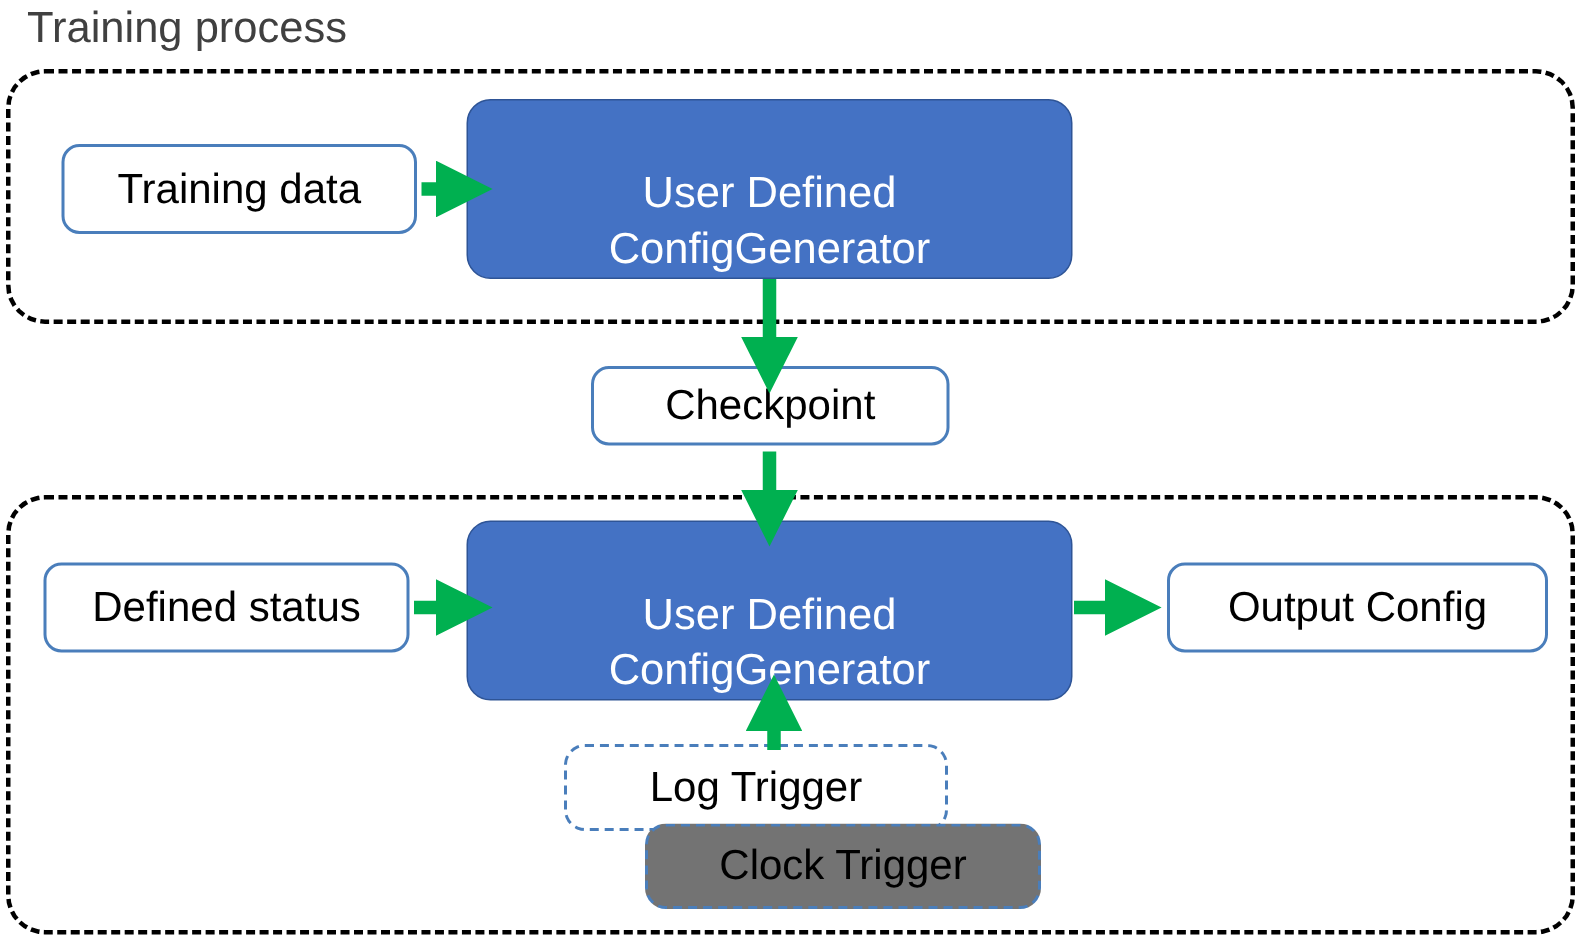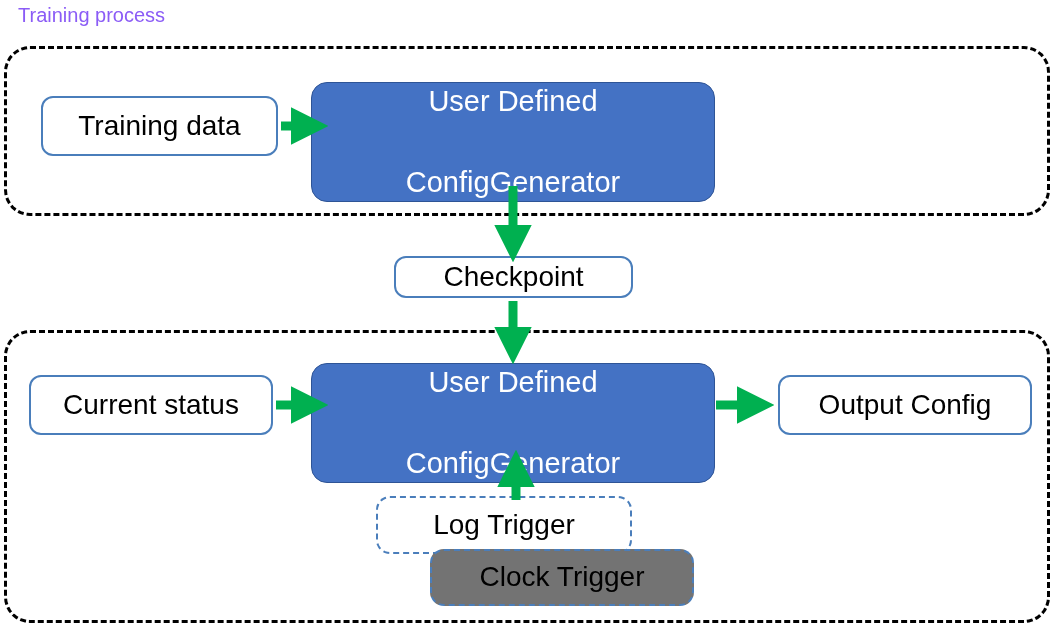--- a/index.html
+++ b/index.html
@@ -15,23 +15,23 @@
     position: relative;
     width: 1057px;
     height: 631px;
     background: #ffffff;
     overflow: hidden;
   }
 
   
   .section-caption {
     position: absolute;
-    font-size: 20px;
+    font-size: 29px;
     line-height: 1;
-    color: #8b5cf6;
+    color: #404040;
     white-space: nowrap;
     font-family: "Liberation Sans", sans-serif;
   }
   #caption-training { left: 18px; top: 5px; }
   #caption-inference { left: 18px; top: 284px; }
 
   
   .process-container {
     position: absolute;
     border: 3px dashed #000000;
@@ -53,42 +53,41 @@
     align-items: center;
     justify-content: center;
     color: #000000;
     font-size: 28px;
     line-height: 1.1;
     white-space: nowrap;
     font-family: "Liberation Sans", sans-serif;
   }
 
   #node-training-data   { left: 41px;  top: 96px;  width: 237px; height: 60px; }
-  #node-checkpoint      { left: 394px; top: 256px; width: 239px; height: 42px; }
+  #node-checkpoint      { left: 394px; top: 244px; width: 239px; height: 53px; }
   #node-current-status  { left: 29px;  top: 375px; width: 244px; height: 60px; }
   #node-output-config   { left: 778px; top: 375px; width: 254px; height: 60px; }
 
   
   .node-filled {
     position: absolute;
     box-sizing: border-box;
     background: #4472C4;
     border: 1px solid #2E5496;
     border-radius: 16px;
     display: flex;
     flex-direction: column;
     align-items: center;
-    justify-content: space-between;
+    justify-content: flex-end;
     color: #ffffff;
     font-size: 29px;
     line-height: 1.28;
     white-space: nowrap;
     text-align: center;
     font-family: "Liberation Sans", sans-serif;
-    margin-top: 16px;
   }
   #node-generator-training  { left: 311px; top: 66px;  width: 404px; height: 120px; }
   #node-generator-inference { left: 311px; top: 347px; width: 404px; height: 120px; }
 
   
   .node-trigger {
     position: absolute;
     box-sizing: border-box;
     background: #737373;
     border: 2px dashed #4A7EBB;
@@ -129,21 +128,21 @@
 
   <div class="node-plain" id="node-training-data">Training data</div>
 
   <div class="node-filled" id="node-generator-training">
     <span>User Defined</span>
     <span>ConfigGenerator</span>
   </div>
 
   <div class="node-plain" id="node-checkpoint">Checkpoint</div>
 
-  <div class="node-plain" id="node-current-status">Current status</div>
+  <div class="node-plain" id="node-current-status">Defined status</div>
 
   <div class="node-filled" id="node-generator-inference">
     <span>User Defined</span>
     <span>ConfigGenerator</span>
   </div>
 
   <div class="node-plain" id="node-output-config">Output Config</div>
 
   <div class="node-trigger" id="node-log-trigger">Log Trigger</div>
 

